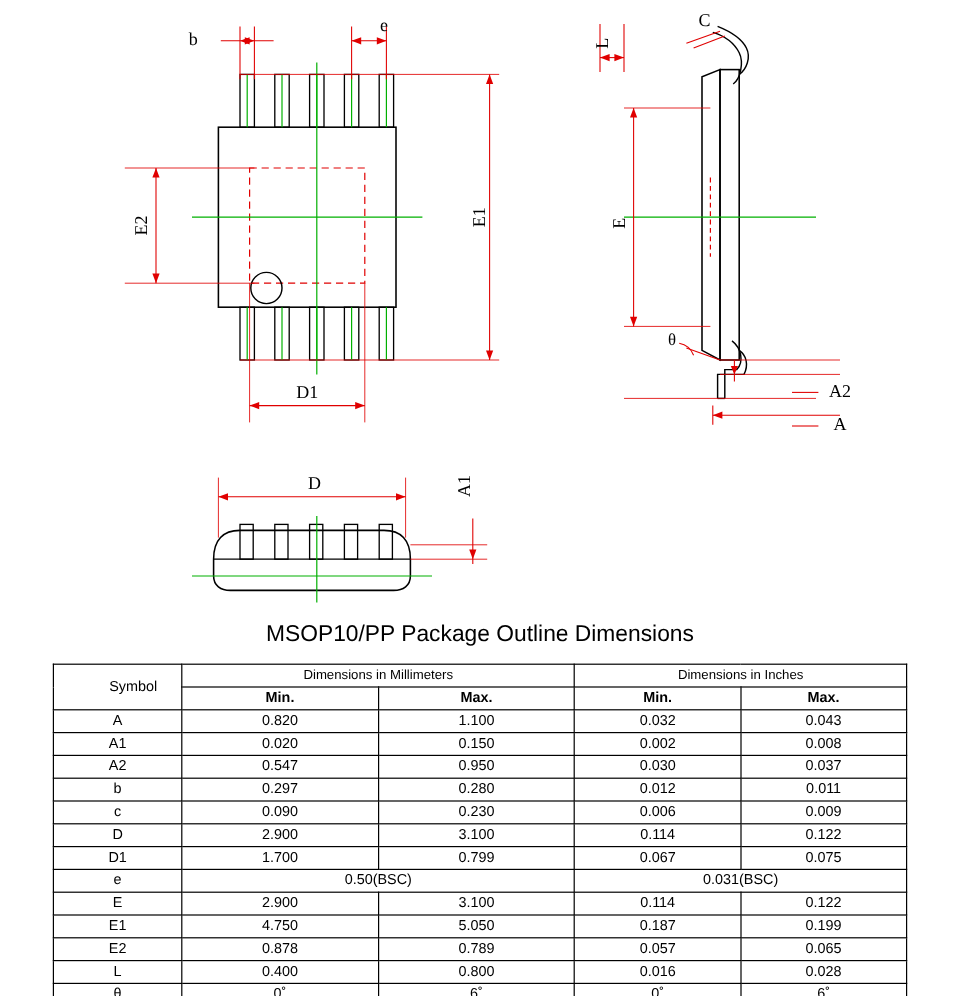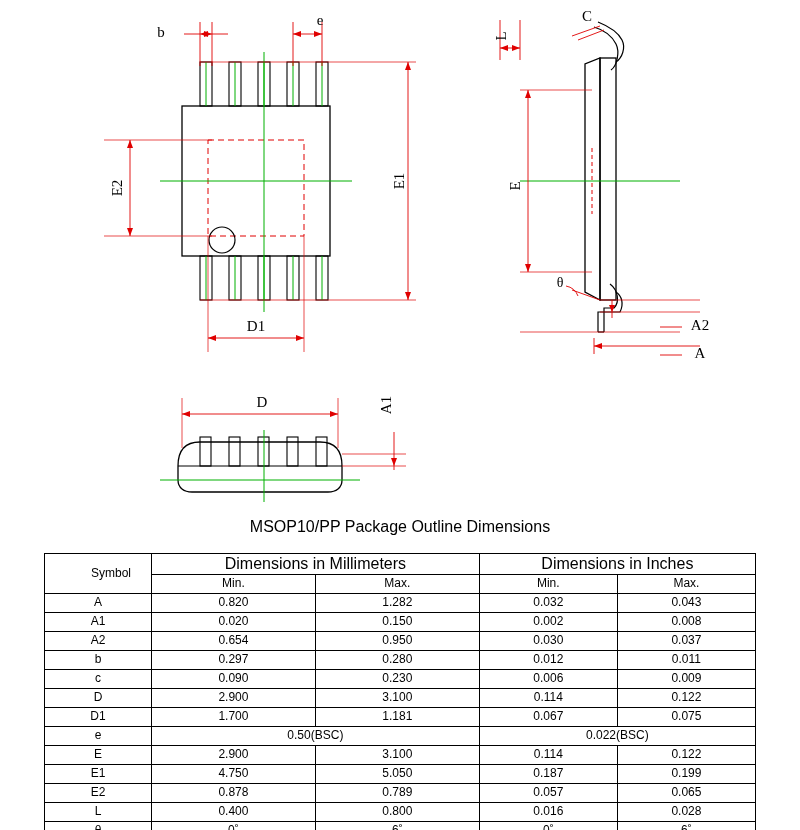--- a/index.html
+++ b/index.html
@@ -26,21 +26,21 @@
     top: 0;
     width: 800px;
     height: 520px;
   }
   .caption {
     position: absolute;
     left: 0;
     top: 518px;
     width: 800px;
     text-align: center;
-    font-size: 16px;
+    font-size: 19px;
     color: #000;
   }
   table.dims {
     position: absolute;
     left: 44px;
     top: 553px;
     width: 712px;
     border-collapse: collapse;
     font-size: 12px;
   }
@@ -50,25 +50,26 @@
     padding: 1px 2px;
     height: 16px;
     font-weight: normal;
     line-height: 1.1;
   }
   table.dims .sym-col {
     width: 76px;
     padding-left: 28px;
   }
   table.dims .grp {
-    font-size: 16px;
+    font-size: 11px;
     text-align: center;
   }
   table.dims .sub {
     font-size: 12px;
+    font-weight: bold;
   }
   table.dims .symcell {
     font-size: 12px;
   }
   .bsc-cell { }
   svg text {
     font-family: "Liberation Serif", serif;
     fill: #000;
   }
 </style>
@@ -269,34 +270,34 @@
       <tr>
         <td class="sub">Min.</td>
         <td class="sub">Max.</td>
         <td class="sub">Min.</td>
         <td class="sub">Max.</td>
       </tr>
 
       <tr>
         <td class="symcell">A</td>
         <td>0.820</td>
-        <td>1.282</td>
+        <td>1.100</td>
         <td>0.032</td>
         <td>0.043</td>
       </tr>
       <tr>
         <td class="symcell">A1</td>
         <td>0.020</td>
         <td>0.150</td>
         <td>0.002</td>
         <td>0.008</td>
       </tr>
       <tr>
         <td class="symcell">A2</td>
-        <td>0.654</td>
+        <td>0.547</td>
         <td>0.950</td>
         <td>0.030</td>
         <td>0.037</td>
       </tr>
       <tr>
         <td class="symcell">b</td>
         <td>0.297</td>
         <td>0.280</td>
         <td>0.012</td>
         <td>0.011</td>
@@ -311,28 +312,28 @@
       <tr>
         <td class="symcell">D</td>
         <td>2.900</td>
         <td>3.100</td>
         <td>0.114</td>
         <td>0.122</td>
       </tr>
       <tr>
         <td class="symcell">D1</td>
         <td>1.700</td>
-        <td>1.181</td>
+        <td>0.799</td>
         <td>0.067</td>
         <td>0.075</td>
       </tr>
       <tr>
         <td class="symcell">e</td>
         <td class="bsc-cell" colspan="2">0.50(BSC)</td>
-        <td class="bsc-cell" colspan="2">0.022(BSC)</td>
+        <td class="bsc-cell" colspan="2">0.031(BSC)</td>
       </tr>
       <tr>
         <td class="symcell">E</td>
         <td>2.900</td>
         <td>3.100</td>
         <td>0.114</td>
         <td>0.122</td>
       </tr>
       <tr>
         <td class="symcell">E1</td>

